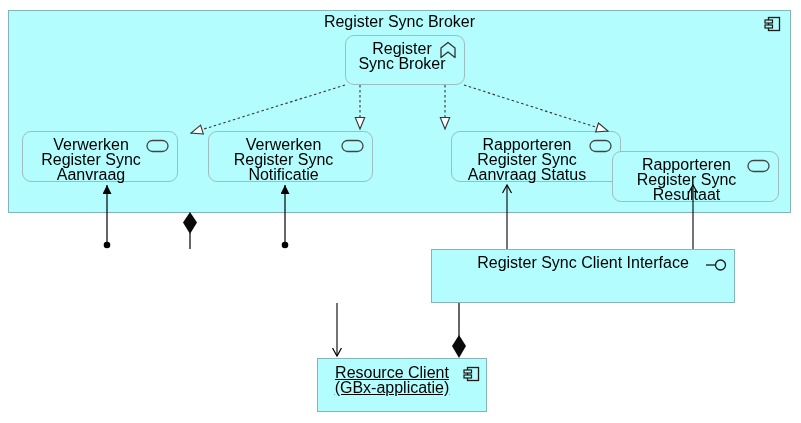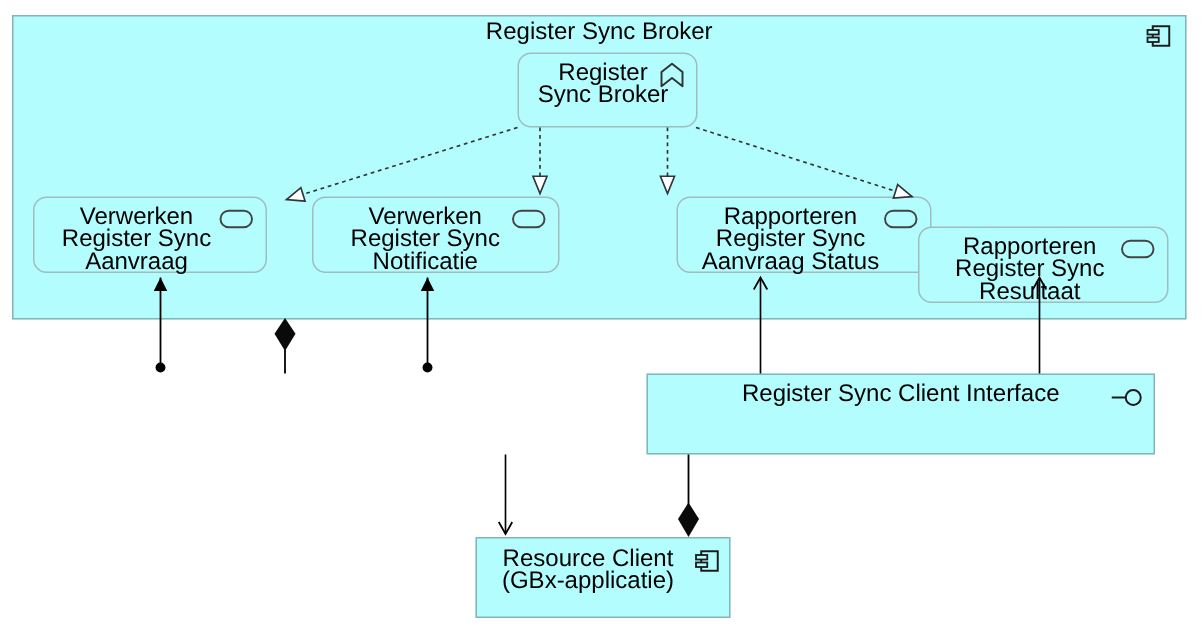--- a/index.html
+++ b/index.html
@@ -77,31 +77,31 @@
   <div class="node rounded" style="left:612px;top:131px;width:167px;height:51px;padding:5px 26px 0 8px;margin-top:20px;">
     <span class="label">Rapporteren Register Sync Resultaat</span>
     <span class="icon" style="right:7px;top:7px;">
       <svg width="24" height="14" viewBox="0 0 24 14">
           <rect x="1" y="1.5" width="21" height="11" rx="5.5" fill="none" stroke="#444" stroke-width="1.3"></rect>
         </svg>
     </span>
   </div>
 
 
-  <div class="node square" style="left:431px;top:249px;width:339px;height:54px;padding:5px 0 0 0;">
+  <div class="node square" style="left:431px;top:249px;width:304px;height:54px;padding:5px 0 0 0;">
     <span class="label">Register Sync Client Interface</span>
     <span class="icon" style="right:6px;top:8px;">
       <svg width="22" height="14" viewBox="0 0 22 14">
         <line x1="0" y1="7" x2="9" y2="7" stroke="#1a1a1a" stroke-width="1.3"></line>
         <circle cx="14.5" cy="7" r="5" fill="none" stroke="#1a1a1a" stroke-width="1.3"></circle>
       </svg>
     </span>
   </div>
 
-  <div class="node square" style="left:317px;top:358px;width:170px;height:54px;padding:6px 30px 0 10px;">
+  <div class="node square" style="left:317px;top:358px;width:170px;height:54px;padding:6px 30px 0 10px;text-decoration:underline;">
     <span class="label">Resource Client (GBx-applicatie)</span>
     <span class="icon" style="right:6px;top:7px;">
       <svg width="17" height="16" viewBox="0 0 17 16">
         <rect x="4.5" y="1.5" width="11" height="13" fill="none" stroke="#1a1a1a" stroke-width="1.3"></rect>
         <rect x="1" y="4" width="7.5" height="3" fill="#B3FDFE" stroke="#1a1a1a" stroke-width="1.2"></rect>
         <rect x="1" y="9" width="7.5" height="3" fill="#B3FDFE" stroke="#1a1a1a" stroke-width="1.2"></rect>
       </svg>
     </span>
   </div>
 

